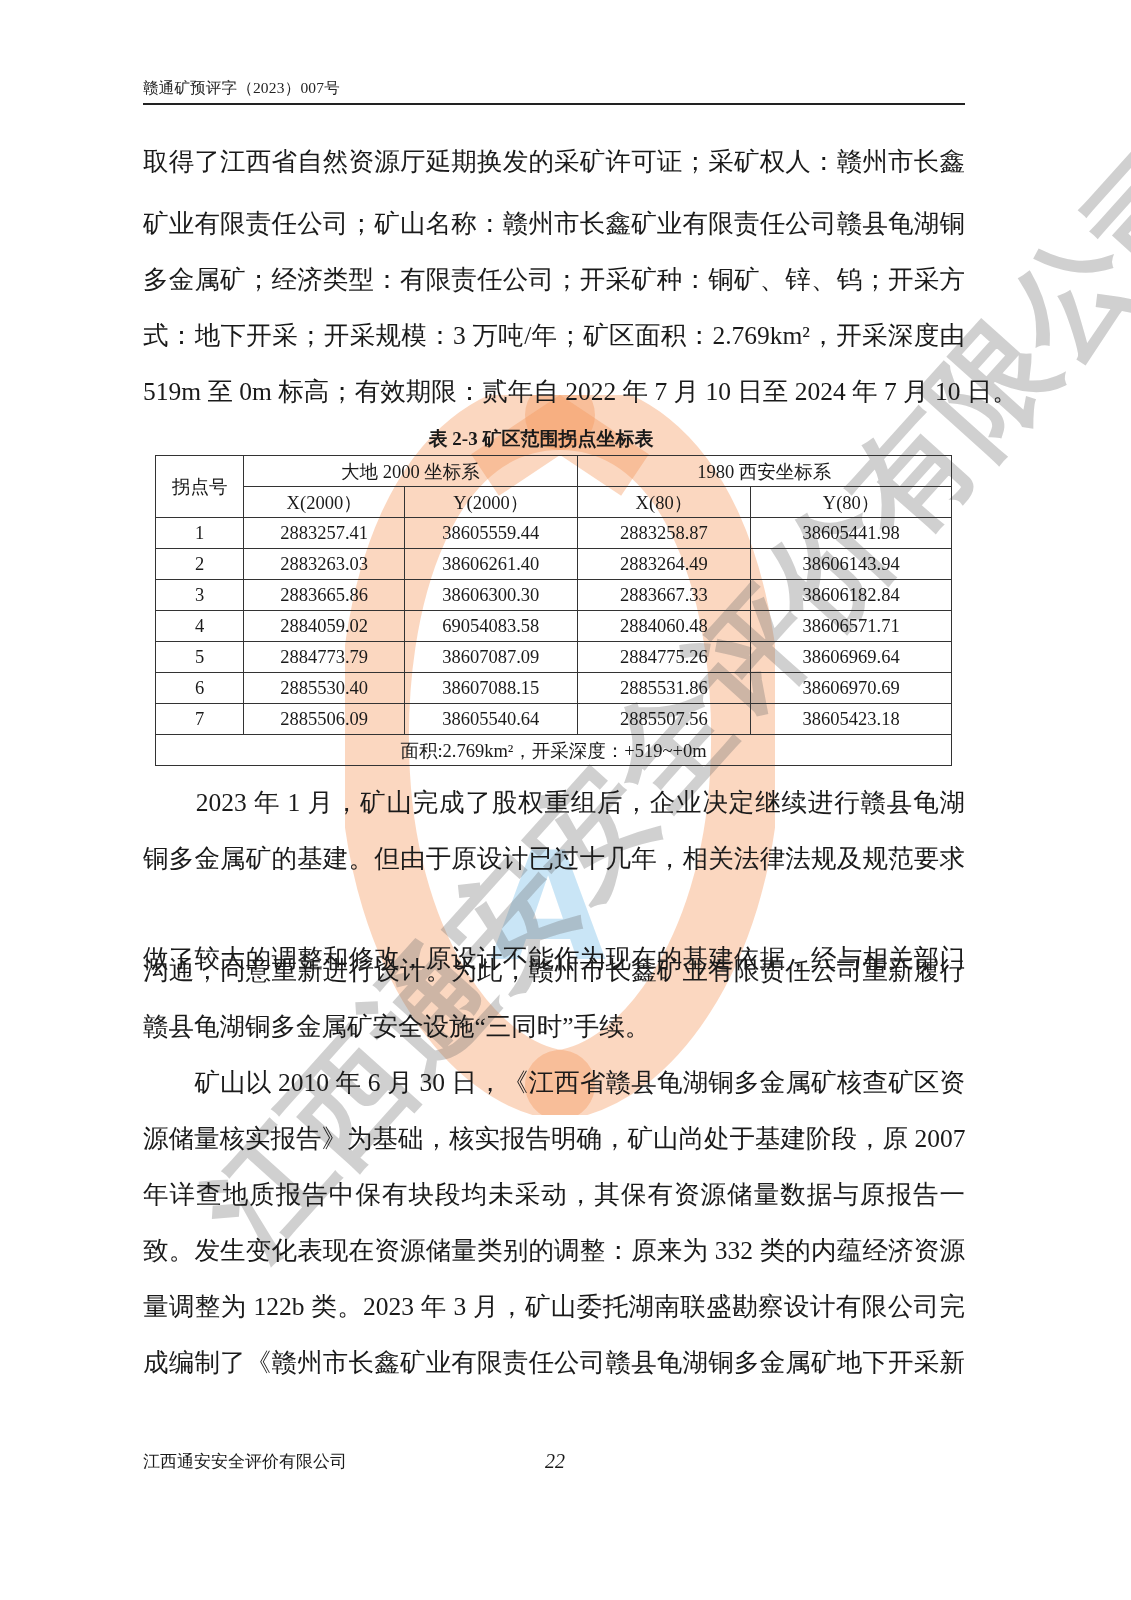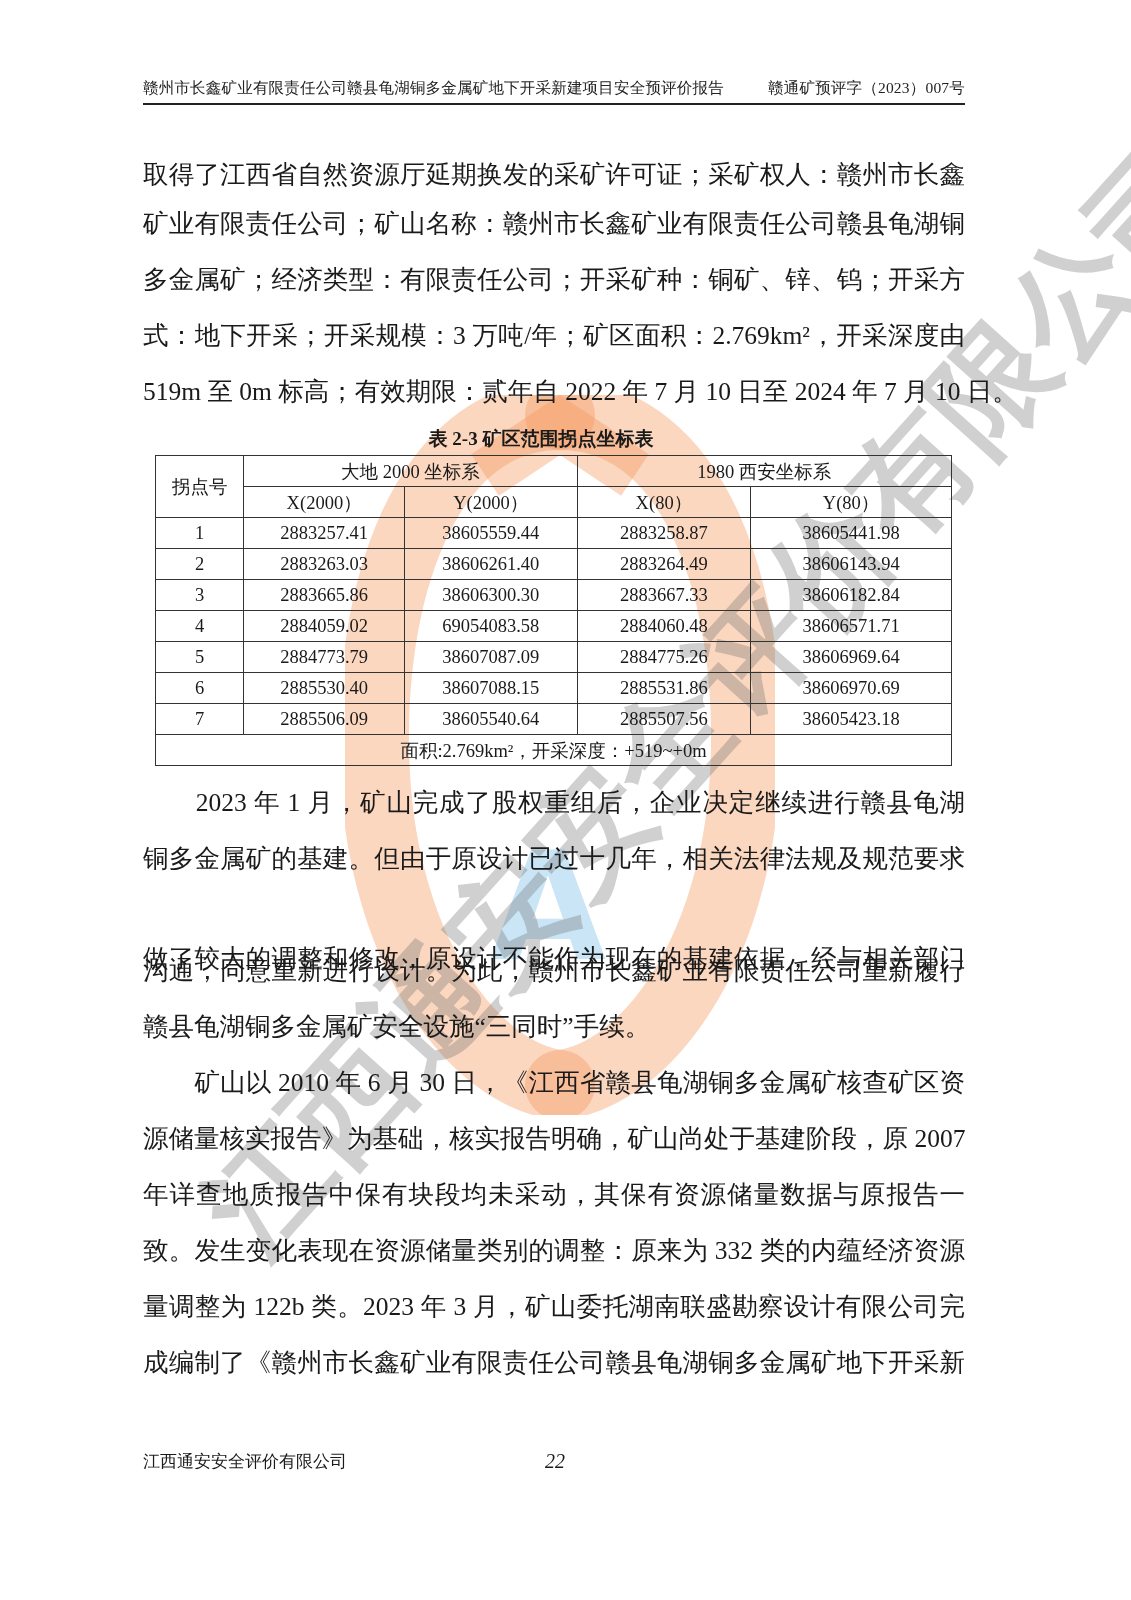--- a/index.html
+++ b/index.html
@@ -43,27 +43,26 @@
 
   <svg class="watermark wm-ring" viewBox="0 0 430 720" width="430" height="720">
     <path d="M215 20 C 80 20 20 200 30 380 C 40 560 130 680 215 690" fill="none" stroke="rgba(244,150,90,0.38)" stroke-width="70" stroke-linecap="round"></path>
     <path d="M215 20 C 350 20 410 200 400 380 C 390 560 300 680 215 690" fill="none" stroke="rgba(244,150,90,0.38)" stroke-width="70" stroke-linecap="round"></path>
     <path d="M140 80 L215 30 L290 80" fill="none" stroke="rgba(244,150,90,0.38)" stroke-width="50"></path>
   </svg>
   <div class="watermark wm-blue">A</div>
   <div class="watermark wm-text-gray" style="left:170px; top:1180px;">江西通安安全评价有限公司</div>
 
   <div class="header">
-    <span>赣州市长鑫矿业有限责任公司赣县龟湖铜多金属矿地下开采新建项目安全预评价报告</span>
     <span>赣通矿预评字（2023）007号</span>
   </div>
   <div class="header-rule"></div>
 
   <div>
-    <div class="body-line" style="top:157px;">取得了江西省自然资源厅延期换发的采矿许可证；采矿权人：赣州市长鑫</div>
+    <div class="body-line" style="top:144px;">取得了江西省自然资源厅延期换发的采矿许可证；采矿权人：赣州市长鑫</div>
     <div class="body-line" style="top:206px;">矿业有限责任公司；矿山名称：赣州市长鑫矿业有限责任公司赣县龟湖铜</div>
     <div class="body-line" style="top:262px;">多金属矿；经济类型：有限责任公司；开采矿种：铜矿、锌、钨；开采方</div>
     <div class="body-line" style="top:318px;">式：地下开采；开采规模：3 万吨/年；矿区面积：2.769km²，开采深度由</div>
     <div class="body-line" style="top:374px;">519m 至 0m 标高；有效期限：贰年自 2022 年 7 月 10 日至 2024 年 7 月 10 日。</div>
   </div>
 
   <div class="table-title">表 2-3  矿区范围拐点坐标表</div>
   <table class="coords">
     <colgroup>
       <col class="col-id">

